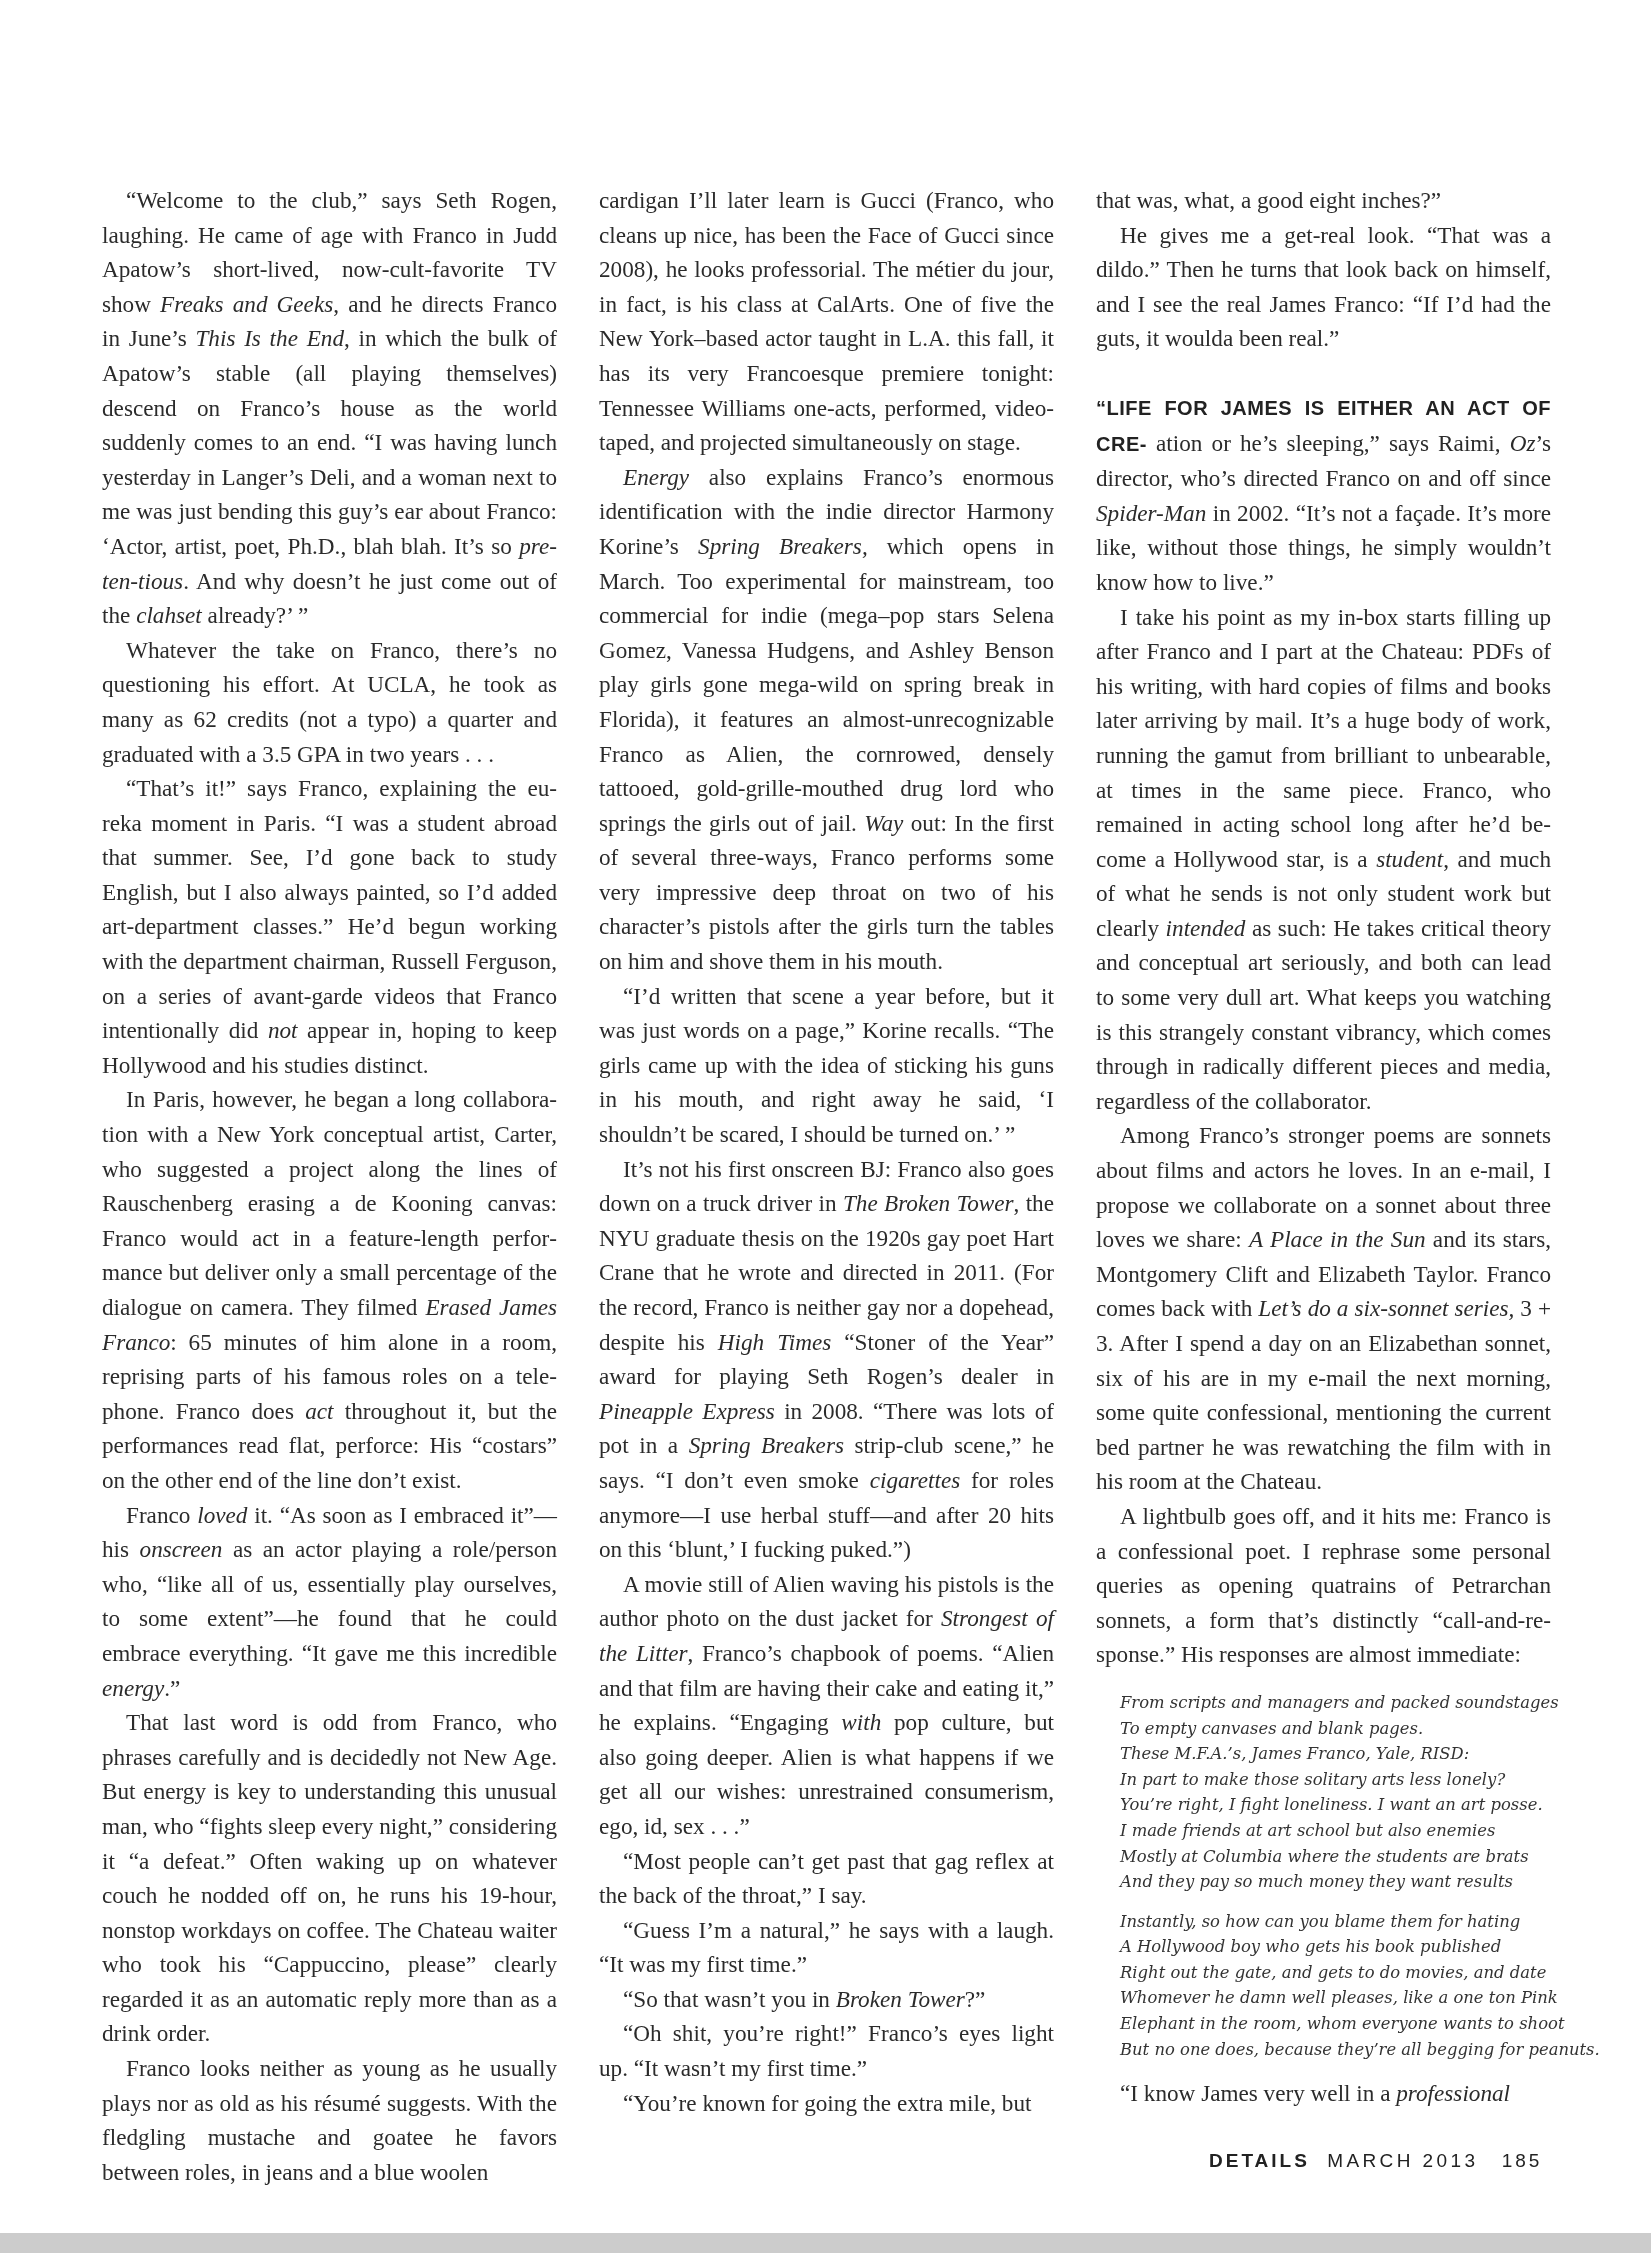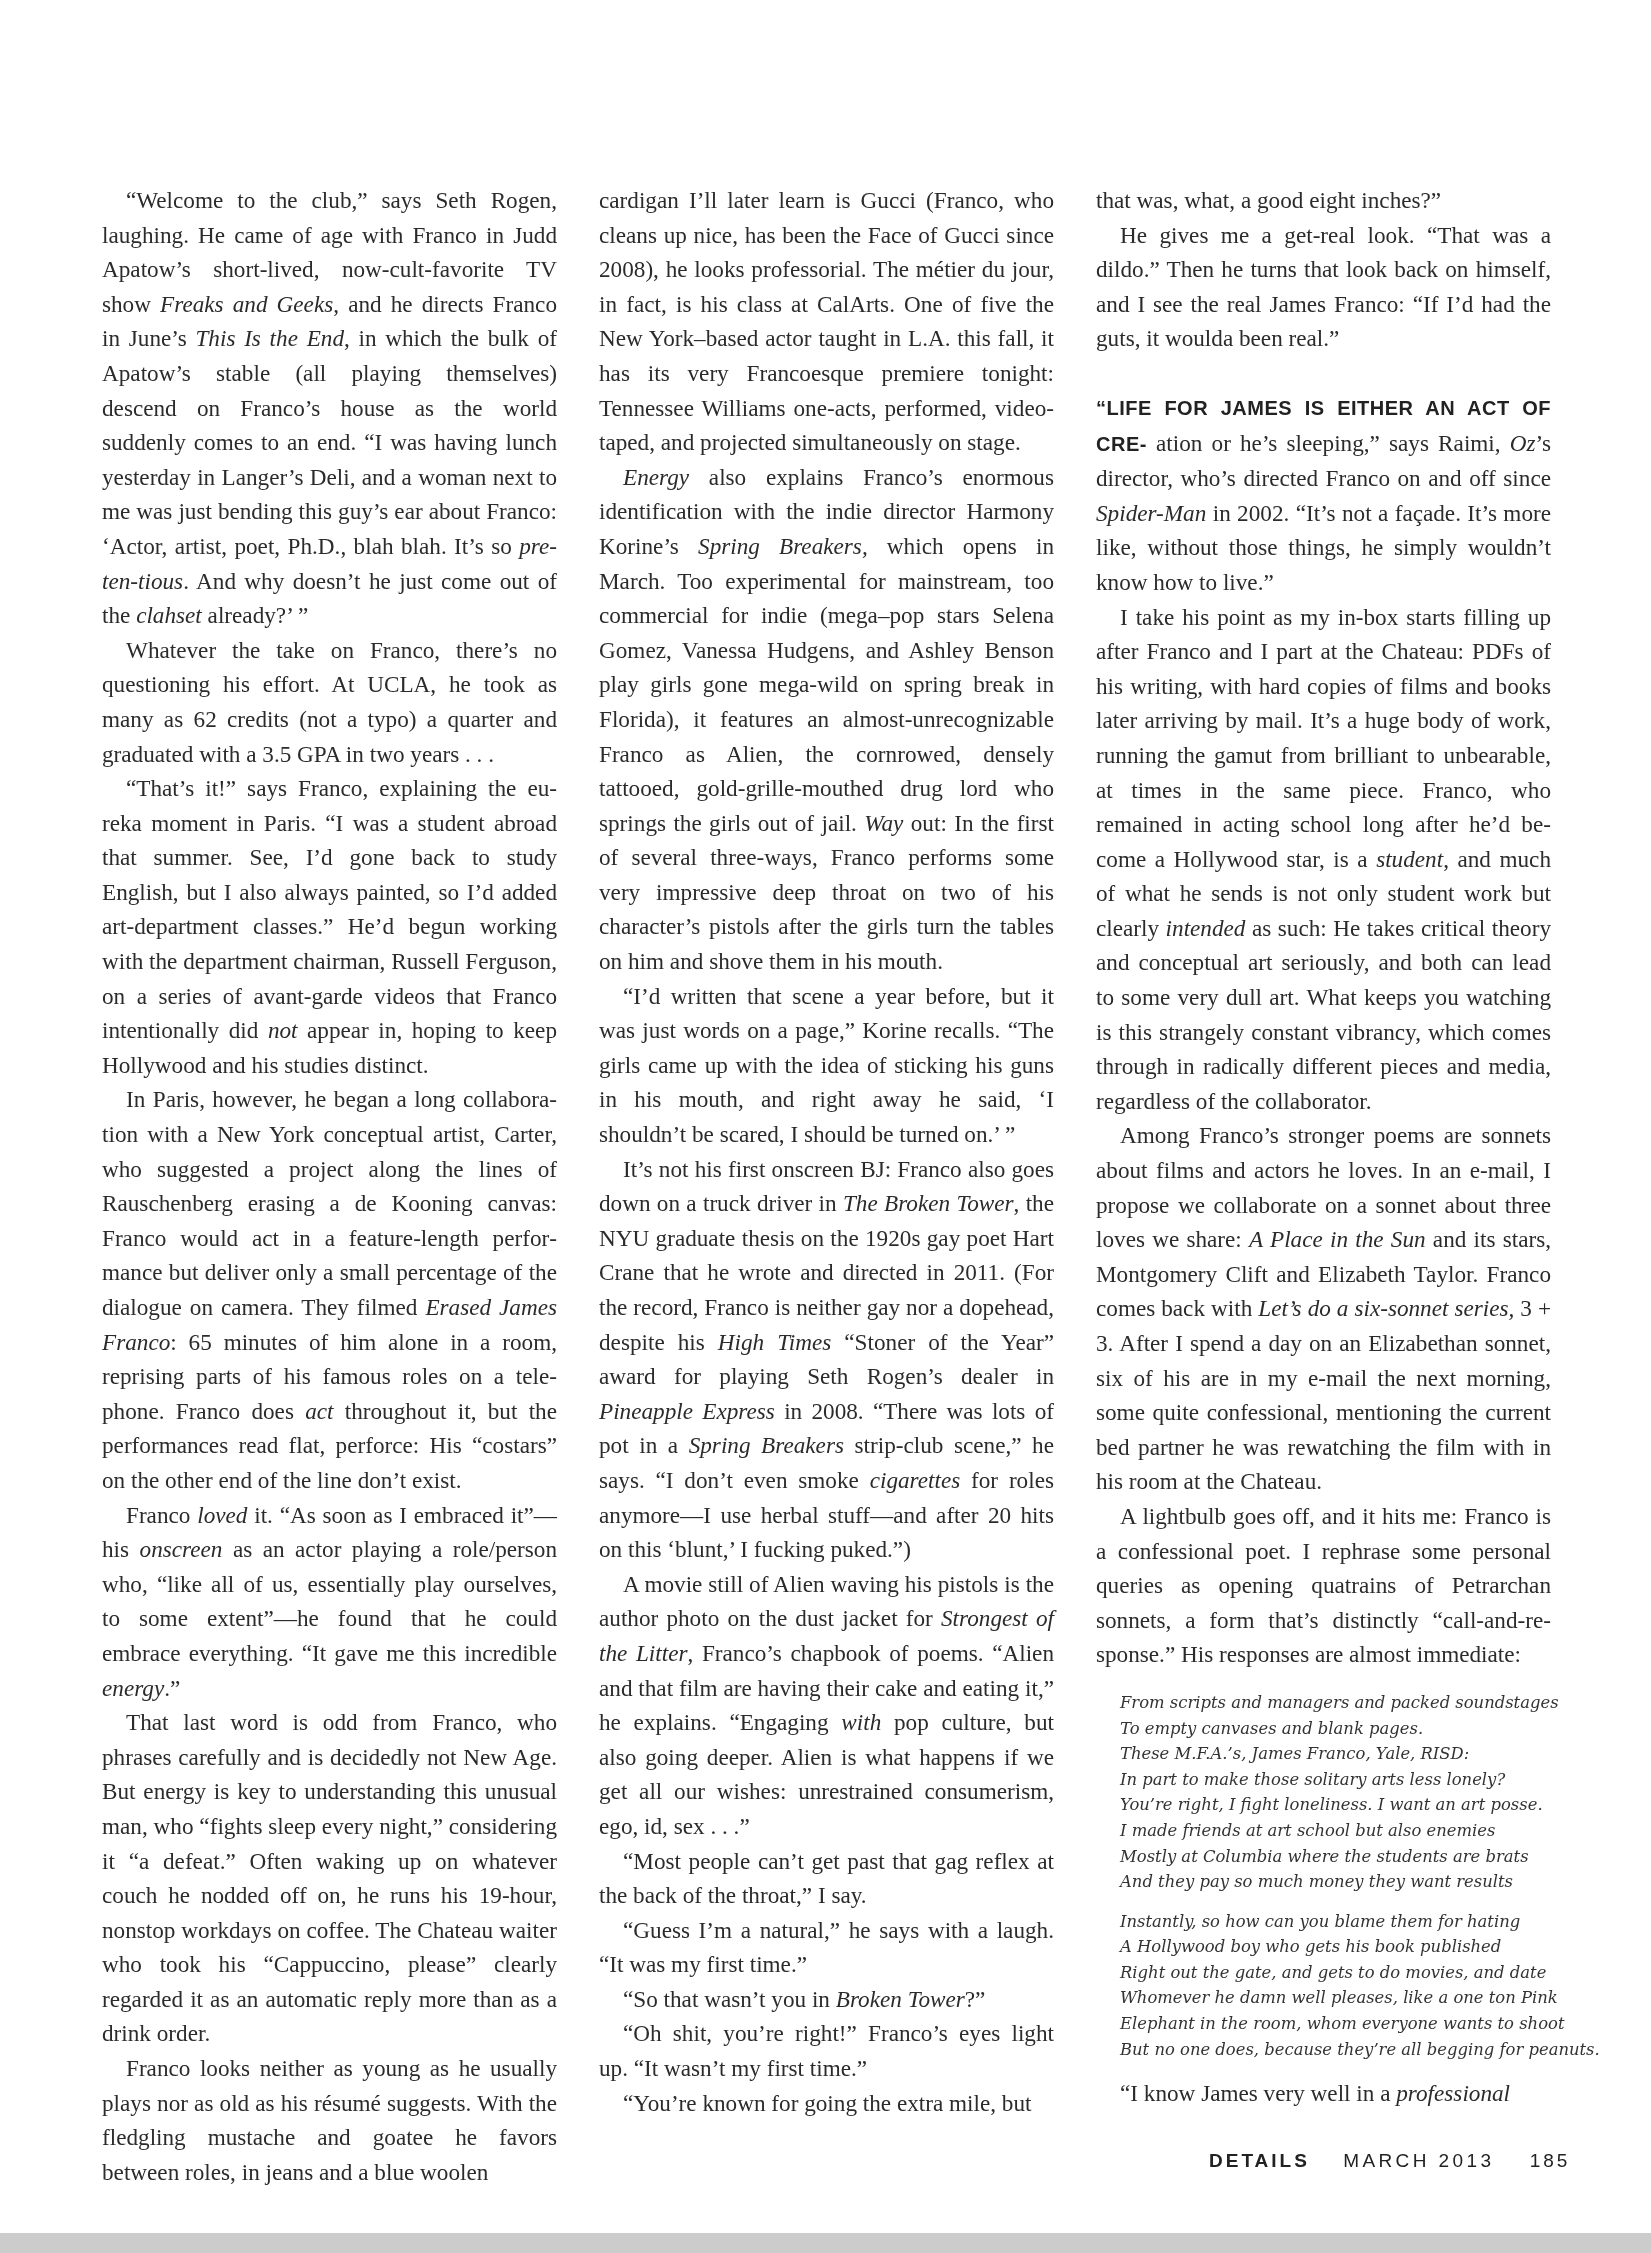--- a/index.html
+++ b/index.html
@@ -29,22 +29,22 @@
     }
     .stanza { margin: 0 0 14px 0; }
     .poem-line { display: block; white-space: nowrap; }
     .after-poem { margin-top: 4px; }
     .footer {
       position: absolute; top: 2150px; left: 1209px;
       font-family: "Liberation Sans", "DejaVu Sans", sans-serif; font-size: 19px; color: #222;
       white-space: nowrap;
     }
     .footer .mag { font-weight: bold; letter-spacing: 3px; margin-top: 20px; }
-    .footer .issue { letter-spacing: 3.4px; margin-left: 28px; font-weight: normal; text-align: center; }
-    .footer .pageno { margin-left: 30px; letter-spacing: 3px; }
+    .footer .issue { letter-spacing: 3.4px; margin-left: 12px; font-weight: normal; text-align: center; }
+    .footer .pageno { margin-left: 18px; letter-spacing: 3px; }
     .bottom-bar { position: absolute; left: 0; top: 2233px; width: 1651px; height: 20px; background: #cccccc; }
   </style>
 </head>
 <body>
 
 <div class="page">
 
   <div class="column col-1">
       <p class="para"><span>“Welcome to the club,” says Seth Rogen, laughing. He came of age with Franco in Judd Apatow’s short-lived, now-cult-favorite TV show </span><em>Freaks and Geeks</em><span>, and he directs Franco in June’s </span><em>This Is the End</em><span>, in which the bulk of Apatow’s sta­ble (all playing themselves) descend on Franco’s house as the world suddenly comes to an end. “I was having lunch yesterday in Langer’s Deli, and a woman next to me was just bending this guy’s ear about Franco: ‘Actor, artist, poet, Ph.D., blah blah. It’s so </span><em>pre-ten-tious</em><span>. And why doesn’t he just come out of the </span><em>clahset</em><span> already?’ ”</span></p>
       <p class="para"><span>Whatever the take on Franco, there’s no questioning his effort. At UCLA, he took as many as 62 credits (not a typo) a quarter and graduated with a 3.5 GPA in two years . . .</span></p>

